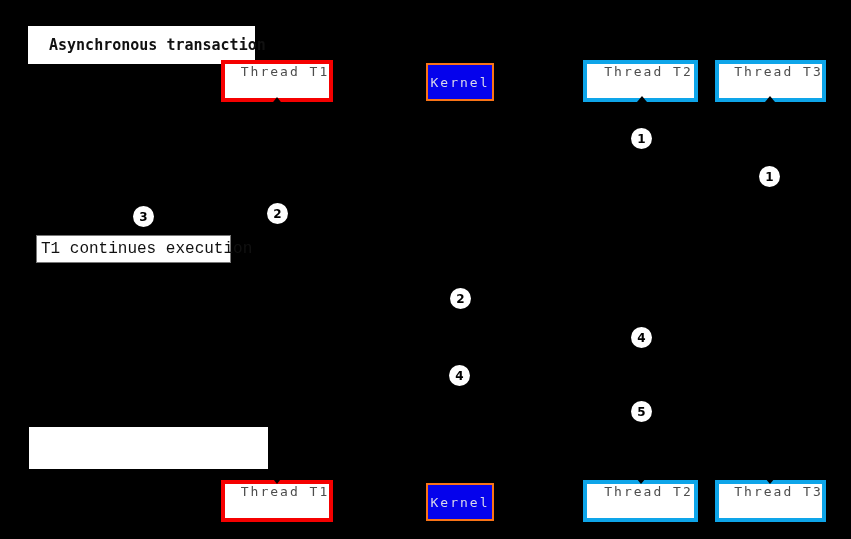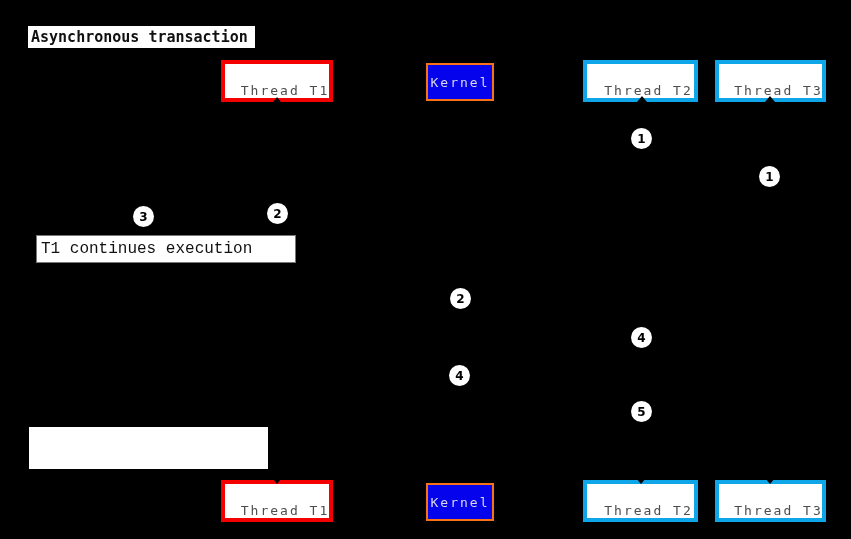--- a/index.html
+++ b/index.html
@@ -2,30 +2,30 @@
 <html><head>
 <meta charset="utf-8">
 <style>
   html,body{margin:0;padding:0;background:#000;}
   .stage{
     position:relative;width:851px;height:539px;background:#000;overflow:hidden;
     font-family:"DejaVu Sans Mono",monospace;
   }
   .abs{position:absolute;box-sizing:border-box;}
   .title-note{
-    left:28px;top:26px;width:227px;height:22px;
+    left:28px;top:26px;width:227px;height:38px;
     background:#fff;color:#111;
     font:bold 15px "DejaVu Sans Mono",monospace;
-    display:flex;align-items:center;padding-left:3px;letter-spacing:0px;
+    display:flex;align-items:center;padding-left:21px;letter-spacing:0px;
     white-space:nowrap;
   }
   .actor{
     background:#fff;color:#4d4d4d;
     font:13px "DejaVu Sans Mono",monospace;letter-spacing:2px;
-    display:flex;align-items:flex-end;justify-content:center;
+    display:flex;align-items:flex-start;justify-content:center;
     white-space:nowrap;
     padding-left:16px;
   }
   .actor.red-outline{border:4px solid #f50000;}
   .actor.blue-outline{border:4px solid #0ea5e9;}
   .kernel{
     background:#0502ec;border:2px solid #f97316;color:#d9d9ea;
     font:13px "DejaVu Sans Mono",monospace;letter-spacing:2px;
     display:flex;align-items:center;justify-content:center;
     white-space:nowrap;
@@ -75,21 +75,21 @@
   <div class="abs kernel" style="left:426px;top:483px;width:68px;height:38px;">
     <span>Kernel</span>
   </div>
   <div class="abs actor blue-outline" style="left:583px;top:480px;width:115px;height:42px;">
     <span>Thread T2</span>
   </div>
   <div class="abs actor blue-outline" style="left:715px;top:480px;width:111px;height:42px;">
     <span>Thread T3</span>
   </div>
 
-  <div class="abs note" style="left:36px;top:235px;width:260px;height:28px;">T1 continues execution</div>
+  <div class="abs note" style="left:36px;top:235px;width:195px;height:28px;">T1 continues execution</div>
   <div class="abs blank-note" style="left:29px;top:427px;width:239px;height:42px;"></div>
 
   <div class="abs marker" style="left:631px;top:128px;">1</div>
   <div class="abs marker" style="left:759px;top:166px;">1</div>
   <div class="abs marker" style="left:267px;top:203px;">2</div>
   <div class="abs marker" style="left:133px;top:206px;">3</div>
   <div class="abs marker" style="left:450px;top:288px;">2</div>
   <div class="abs marker" style="left:631px;top:327px;">4</div>
   <div class="abs marker" style="left:449px;top:365px;">4</div>
   <div class="abs marker" style="left:631px;top:401px;">5</div>

